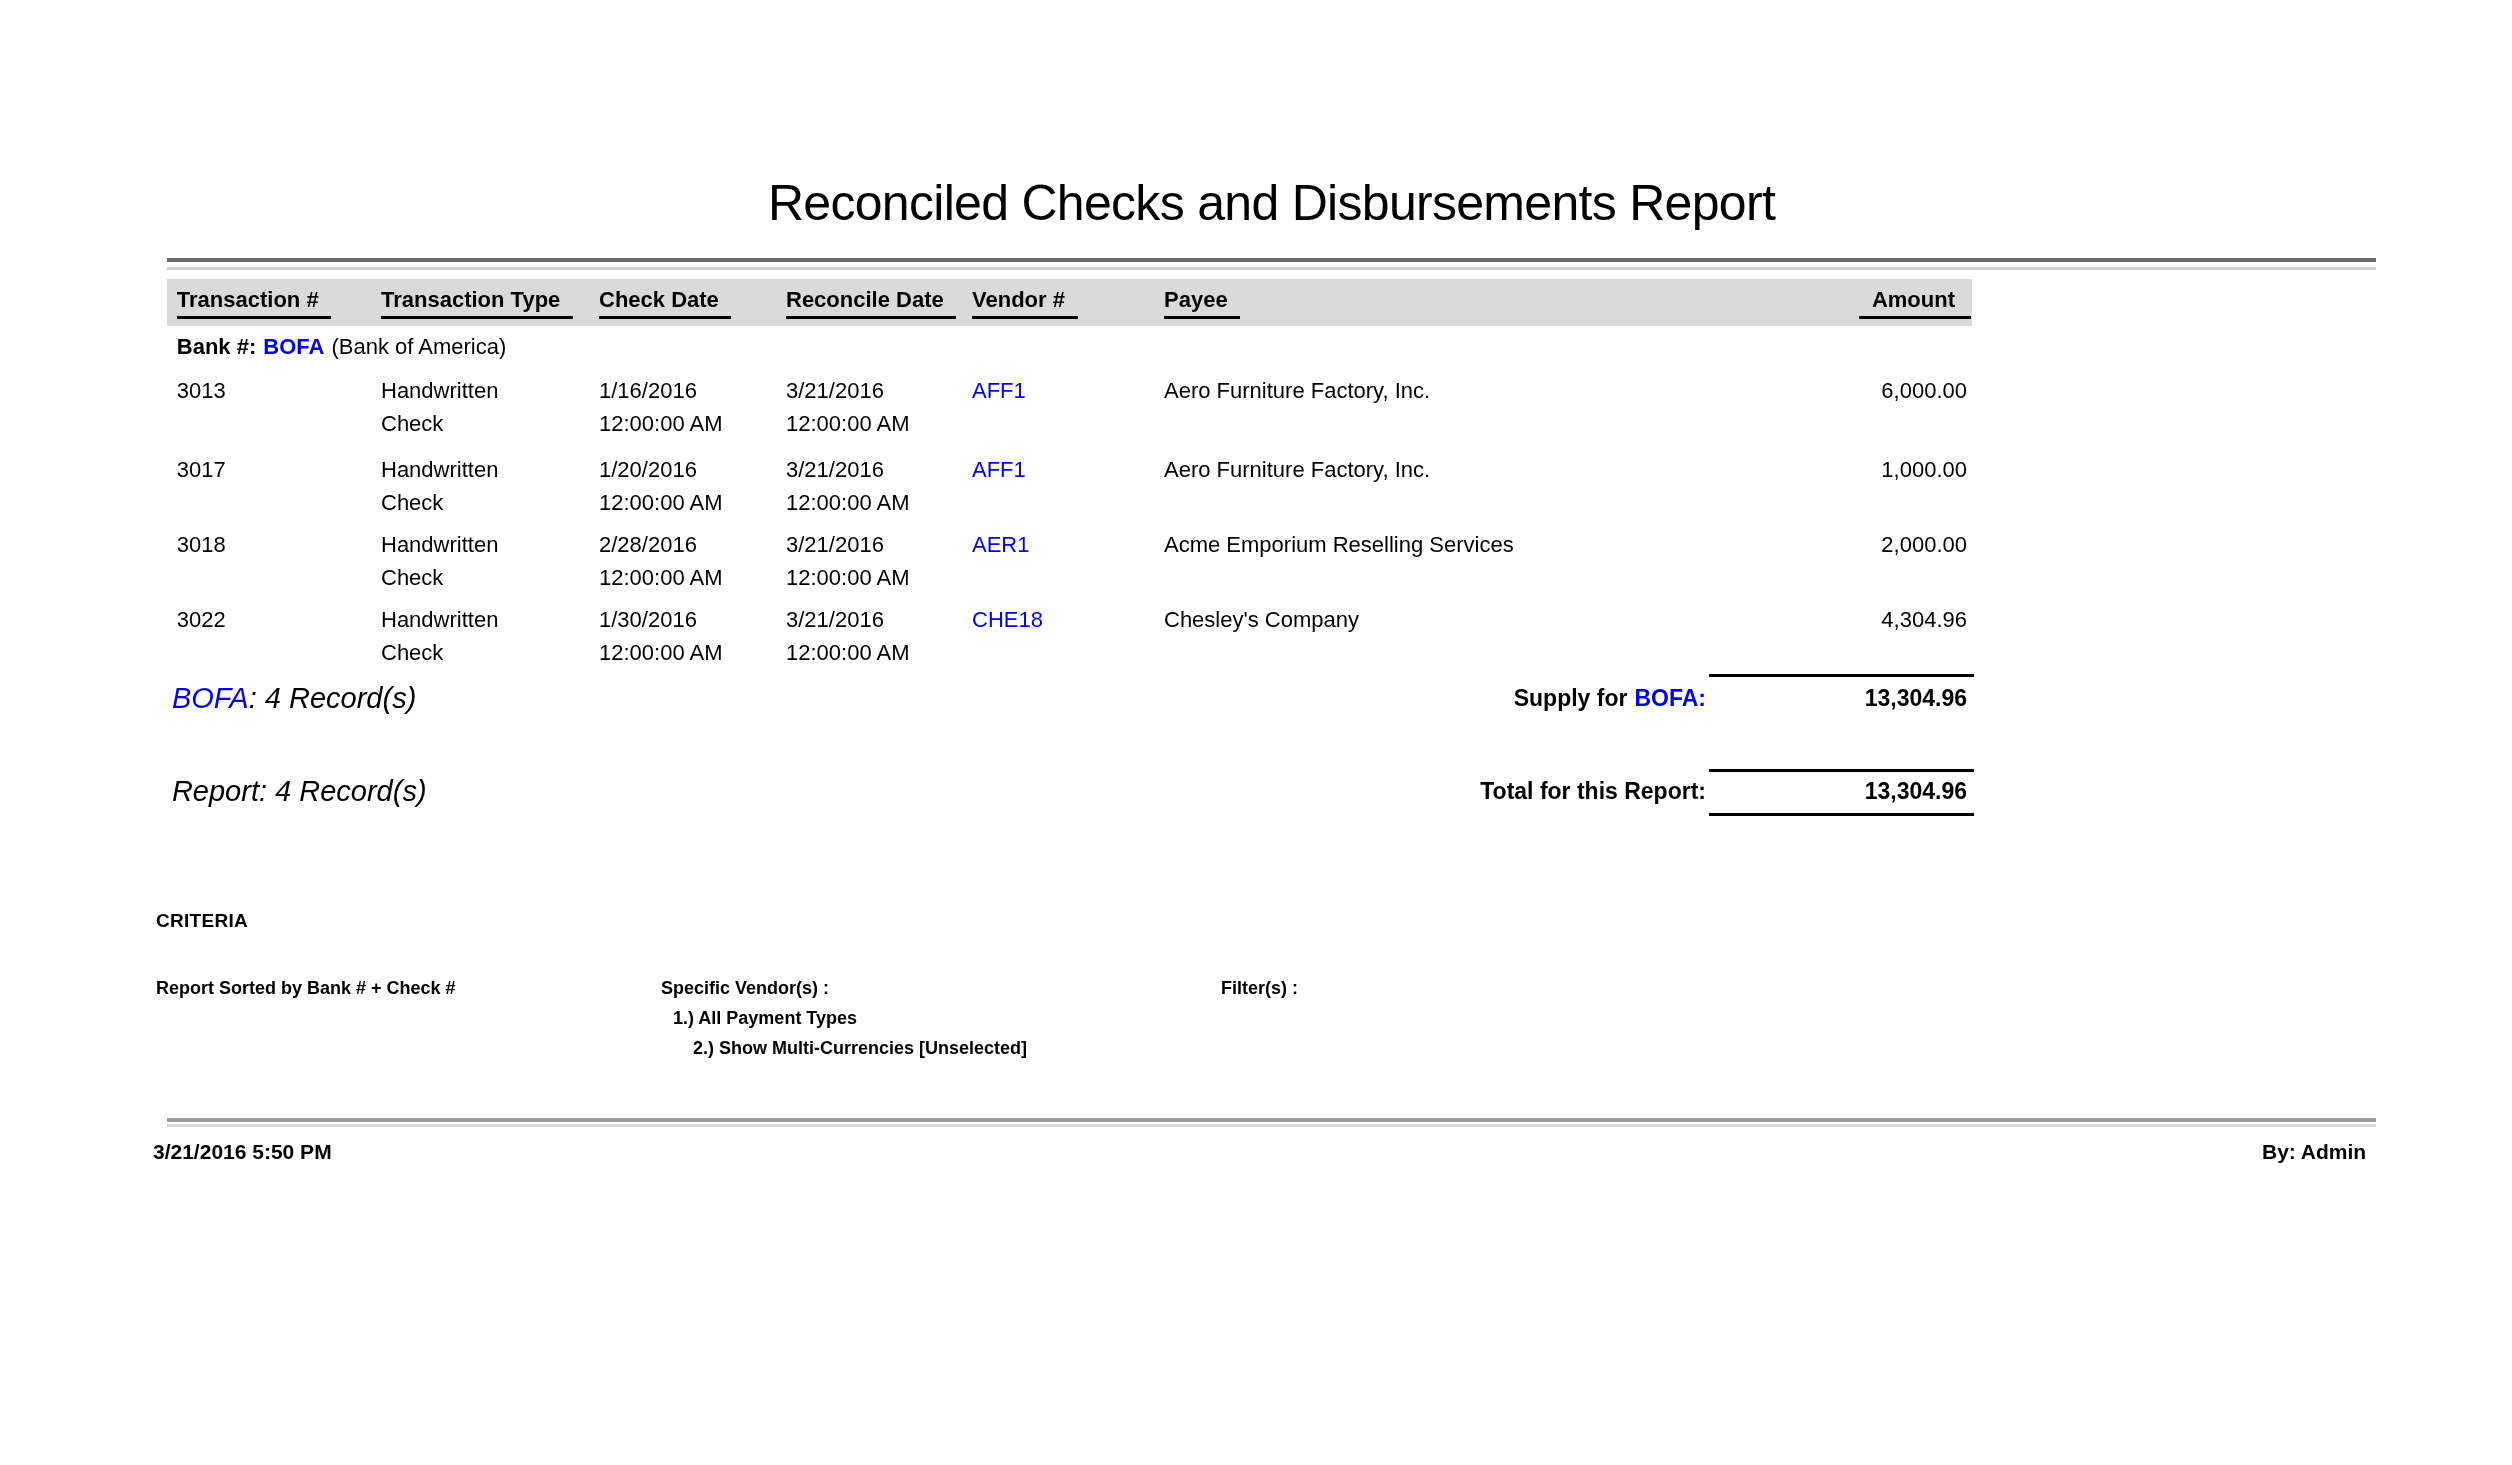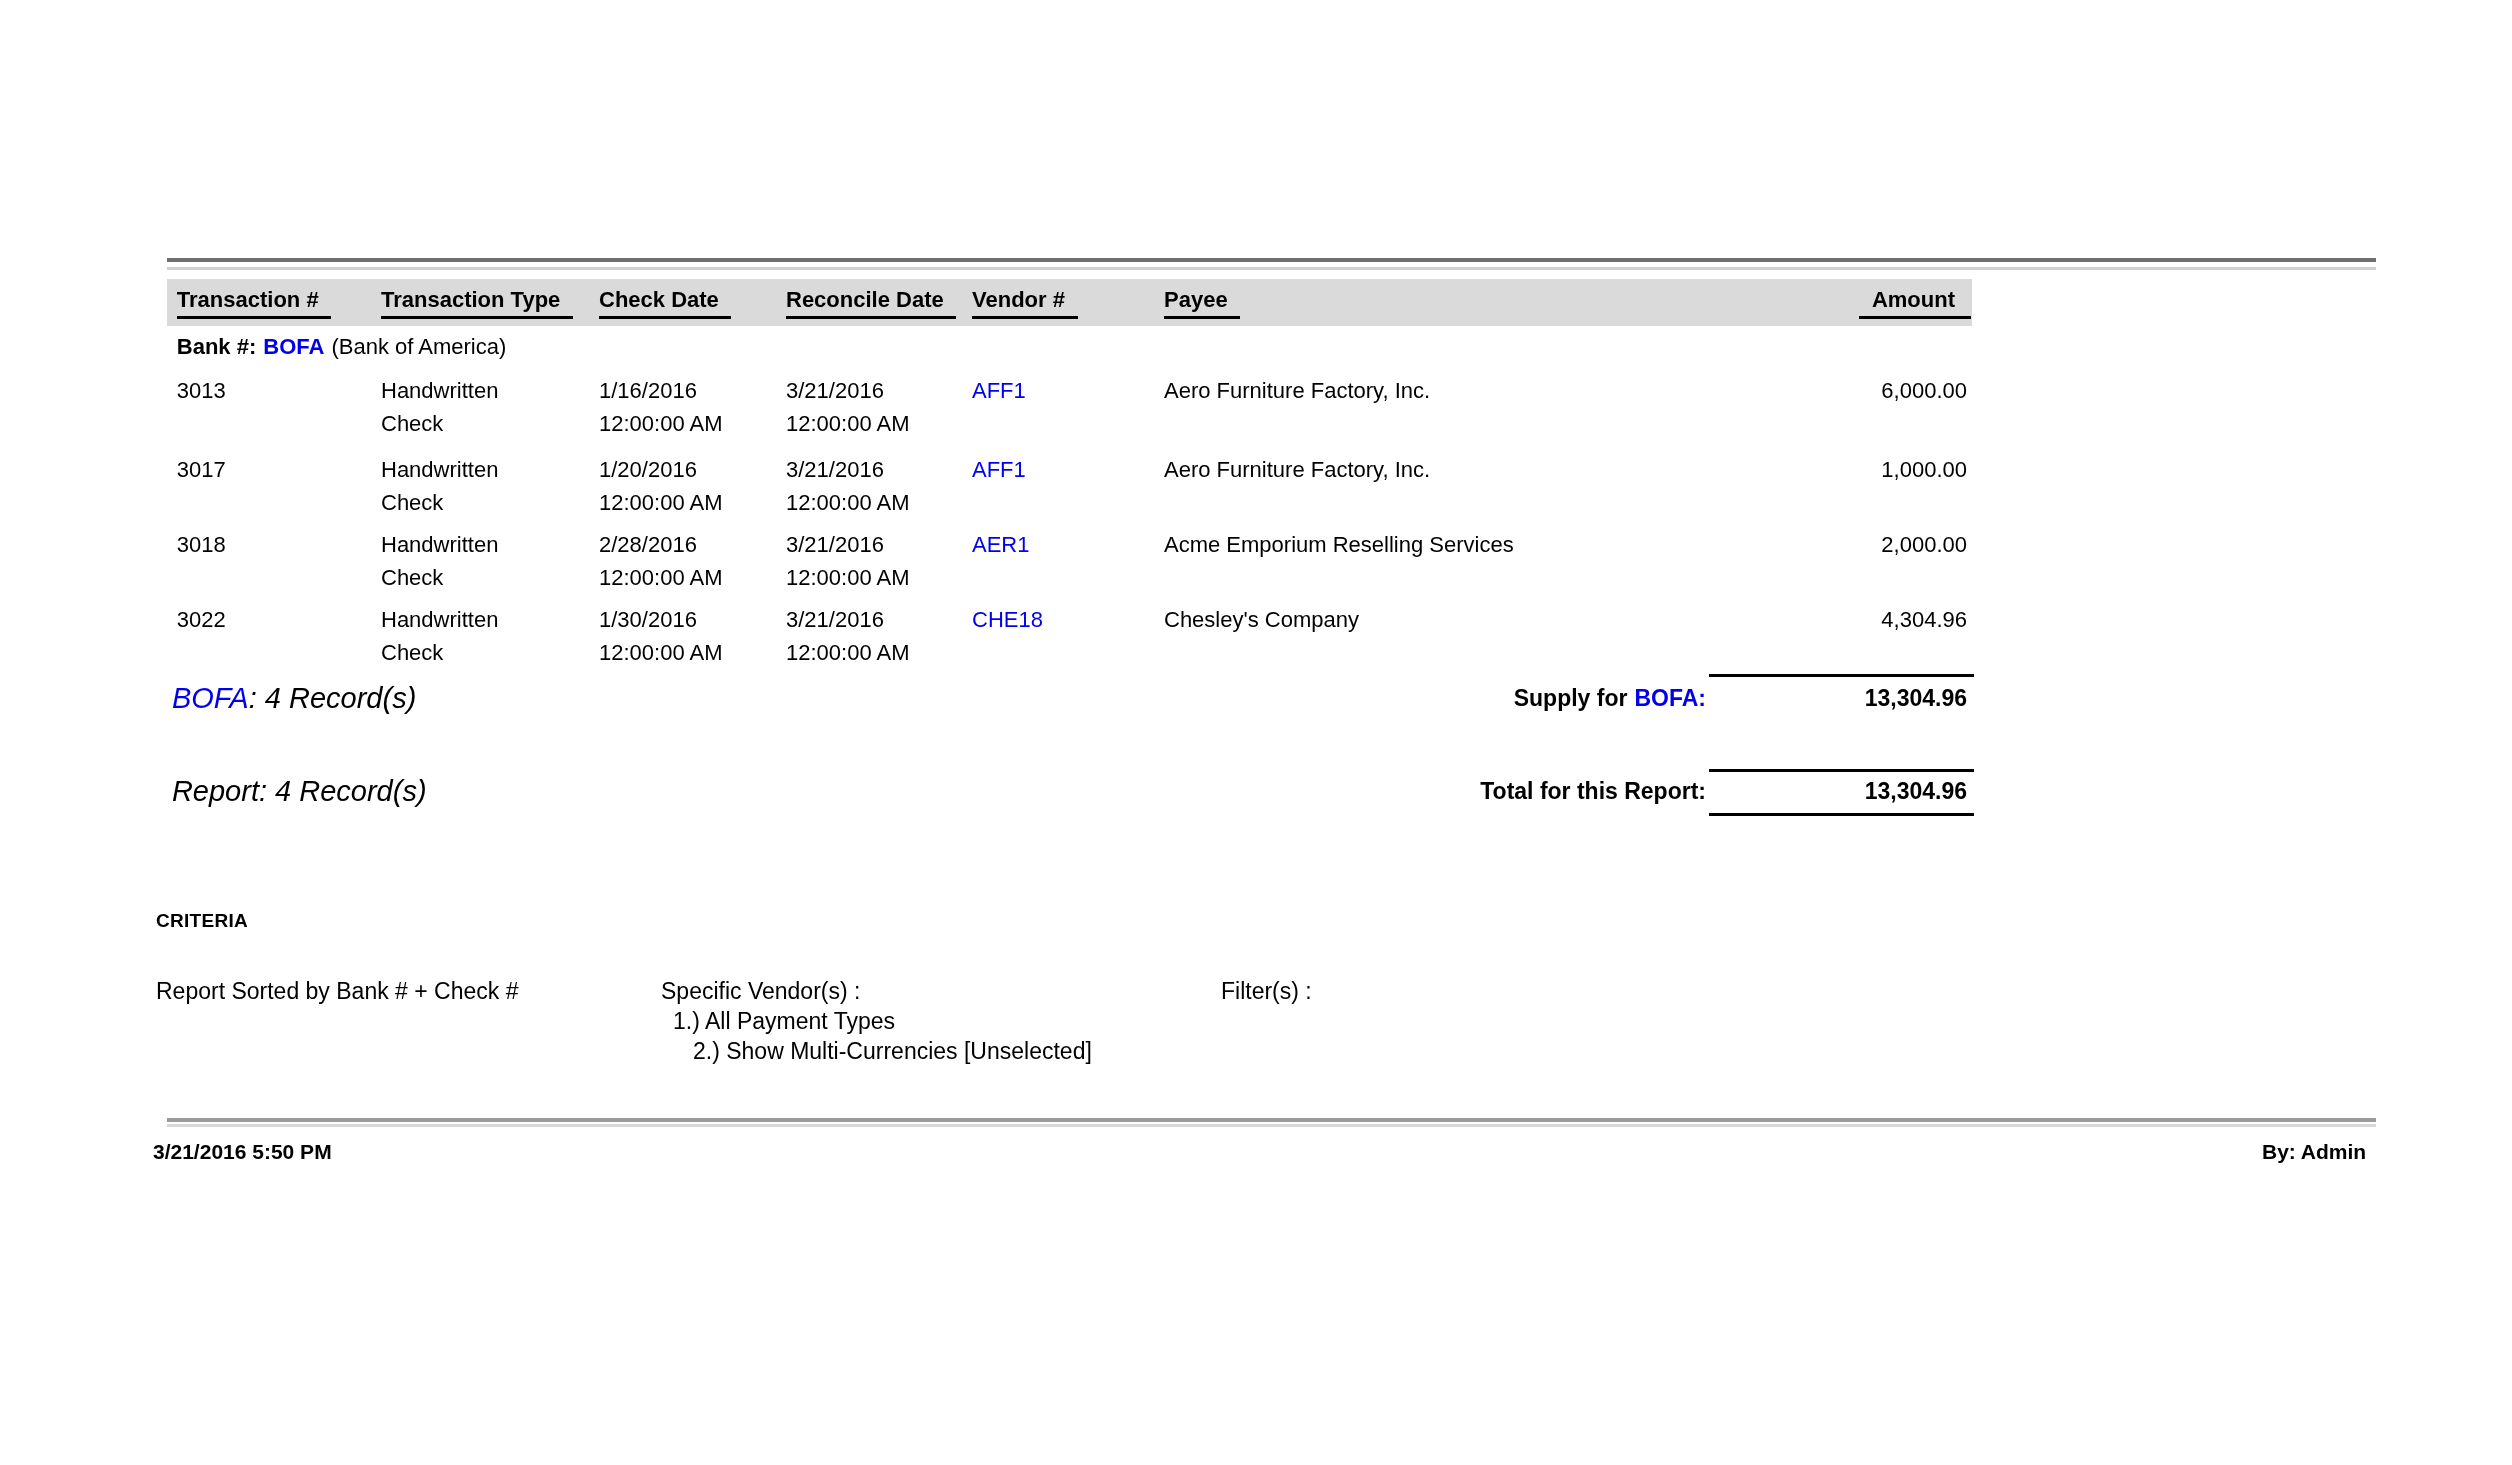--- a/index.html
+++ b/index.html
@@ -41,39 +41,40 @@
   .c1{left:9.8px}.c2{left:214px}.c3{left:432px}.c4{left:619px}.c5{left:805px}.c6{left:997px}
   .c7{left:1493px;width:307px;text-align:right;}
 
   .totrule{left:1542px;width:265px;height:2.8px;background:#000;}
   .totrow{left:0;width:100%;line-height:31px;white-space:nowrap;}
   .records{position:absolute;left:4.9px;top:0;font-size:29px;font-style:italic;font-weight:400;}
   .totlabel{position:absolute;right:670px;top:0;font-size:23px;font-weight:700;text-align:right;}
   .totamount{position:absolute;left:1493px;top:0;width:307px;font-size:23px;font-weight:700;text-align:right;}
 
   .critheading{top:910px;left:-11px;font-size:19px;font-weight:700;letter-spacing:0.3px;}
-  .crittext{font-size:23px;font-weight:400;white-space:nowrap;}
+  .crittext{font-size:18px;font-weight:700;white-space:nowrap;}
   .crit-sort{top:978px;left:-11px;}
   .crit-spec{top:978px;left:494px;}
   .crit-filter{top:978px;left:1054px;}
   .crit-opt1{top:1008px;left:506px;}
   .crit-opt2{top:1038px;left:506px;margin-left:20px;}
 
   .frule1{top:1118px;left:0;width:2209px;height:3.5px;background:var(--footer-rule-dark);}
   .frule2{top:1124px;left:0;width:2209px;height:2.8px;background:var(--footer-rule-light);}
   .footrow{top:1140px;left:0;width:100%;height:28px;font-size:21px;font-weight:600;}
   .foot-left{position:absolute;left:-14px;top:0;white-space:nowrap;}
   .foot-center{position:absolute;left:0;top:0;width:100%;text-align:center;white-space:nowrap;}
   .foot-right{position:absolute;right:9.8px;top:0;white-space:nowrap;}
 </style>
 </head>
 <body>
 
 <div class="page">
 
+  <div class="abs rtitle">Reconciled Checks and Disbursements Report</div>
 
   <div class="abs rule1"></div>
   <div class="abs rule2"></div>
 
   <div class="abs thead">
     <span class="hcell h1"><span class="u">Transaction #</span></span>
     <span class="hcell h2"><span class="u">Transaction Type</span></span>
     <span class="hcell h3"><span class="u">Check Date</span></span>
     <span class="hcell h4"><span class="u">Reconcile Date</span></span>
     <span class="hcell h5"><span class="u">Vendor #</span></span>

